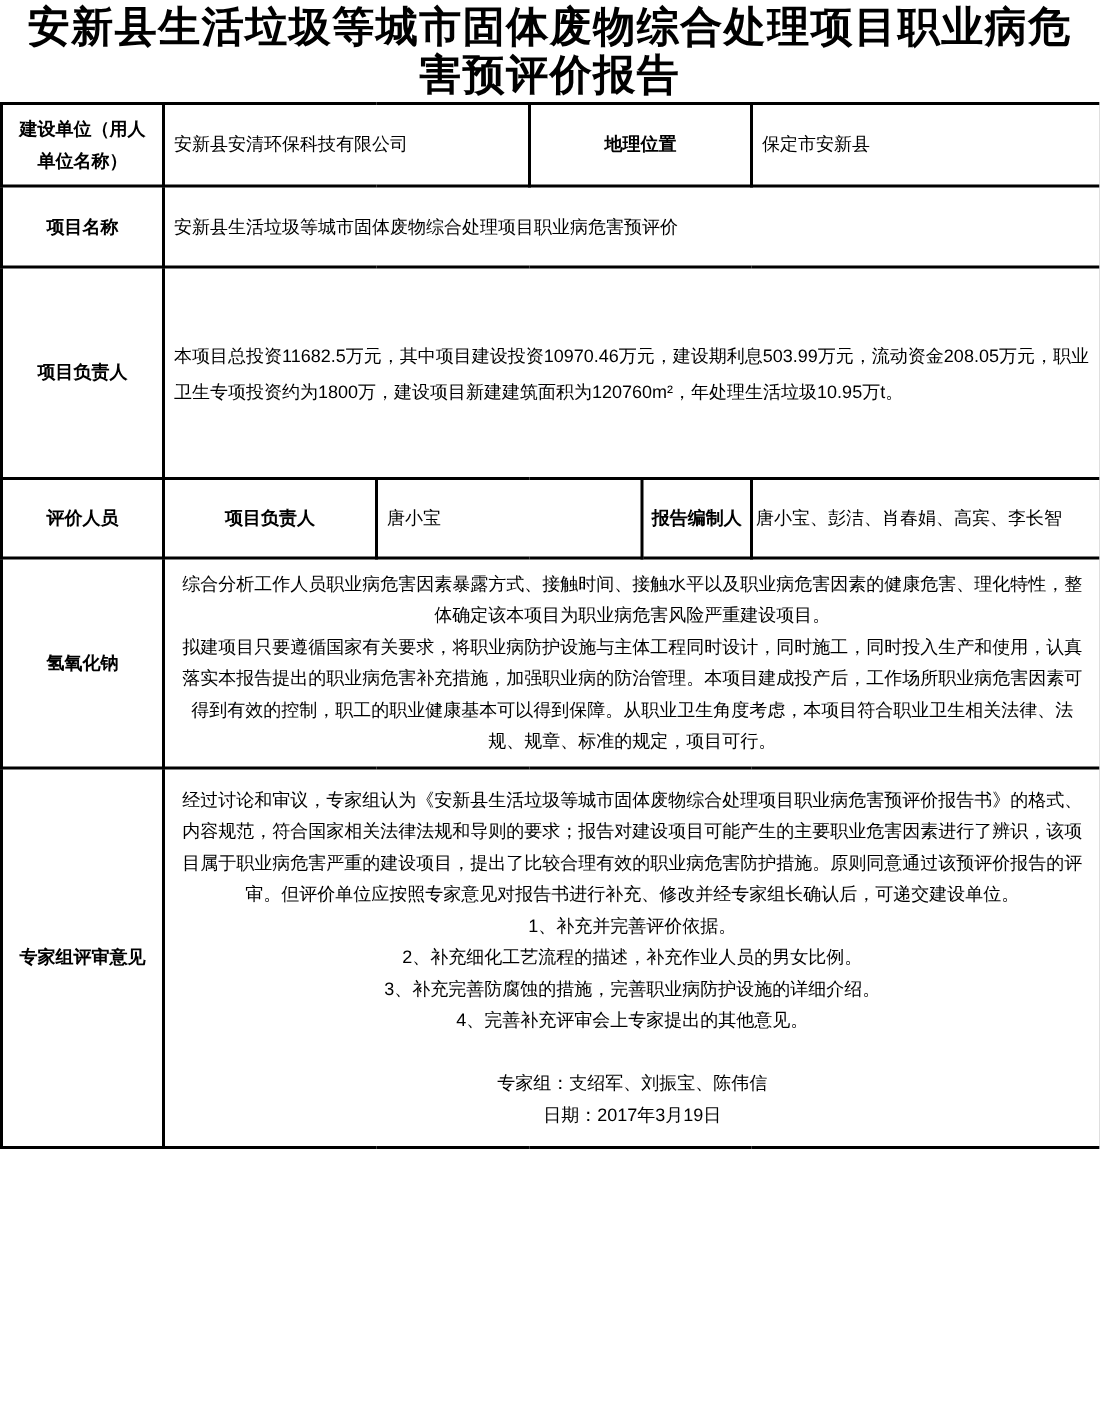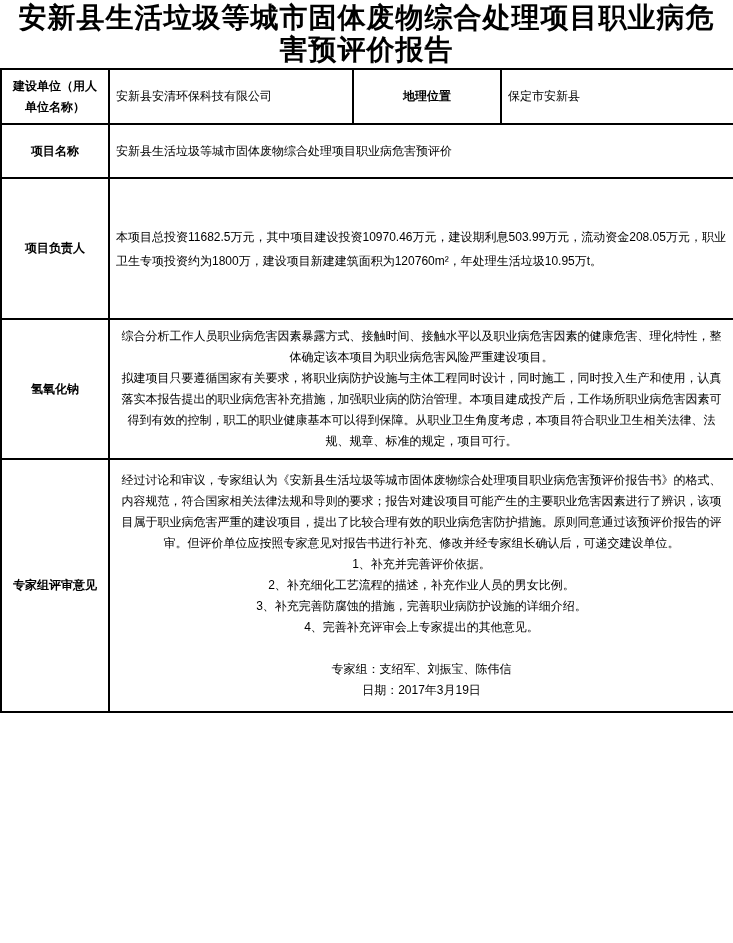--- a/index.html
+++ b/index.html
@@ -78,20 +78,27 @@
     <tr style="height:54px">
       <td class="lbl">项目名称</td>
       <td class="ctr" colspan="5">安新县生活垃圾等城市固体废物综合处理项目职业病危害预评价</td>
     </tr>
 
     <tr style="height:141px">
       <td class="lbl">项目负责人</td>
       <td class="txt" colspan="5" style="line-height:24px">本项目总投资11682.5万元，其中项目建设投资10970.46万元，建设期利息503.99万元，流动资金208.05万元，职业卫生专项投资约为1800万，建设项目新建建筑面积为120760m²，年处理生活垃圾10.95万t。</td>
     </tr>
 
+    <tr style="height:53px">
+      <td class="lbl">评价人员</td>
+      <td class="lbl">项目负责人</td>
+      <td class="ctr" colspan="2">唐小宝</td>
+      <td class="lbl" style="padding:2px 2px">报告编制人</td>
+      <td class="ctr" style="padding:2px 2px">唐小宝、彭洁、肖春娟、高宾、李长智</td>
+    </tr>
 
 
 
     <tr style="height:140px">
       <td class="lbl">氢氧化钠</td>
       <td class="txt tight" colspan="5">综合分析工作人员职业病危害因素暴露方式、接触时间、接触水平以及职业病危害因素的健康危害、理化特性，整体确定该本项目为职业病危害风险严重建设项目。
 拟建项目只要遵循国家有关要求，将职业病防护设施与主体工程同时设计，同时施工，同时投入生产和使用，认真落实本报告提出的职业病危害补充措施，加强职业病的防治管理。本项目建成投产后，工作场所职业病危害因素可得到有效的控制，职工的职业健康基本可以得到保障。从职业卫生角度考虑，本项目符合职业卫生相关法律、法规、规章、标准的规定，项目可行。</td>
     </tr>
 
     <tr style="height:253px">

